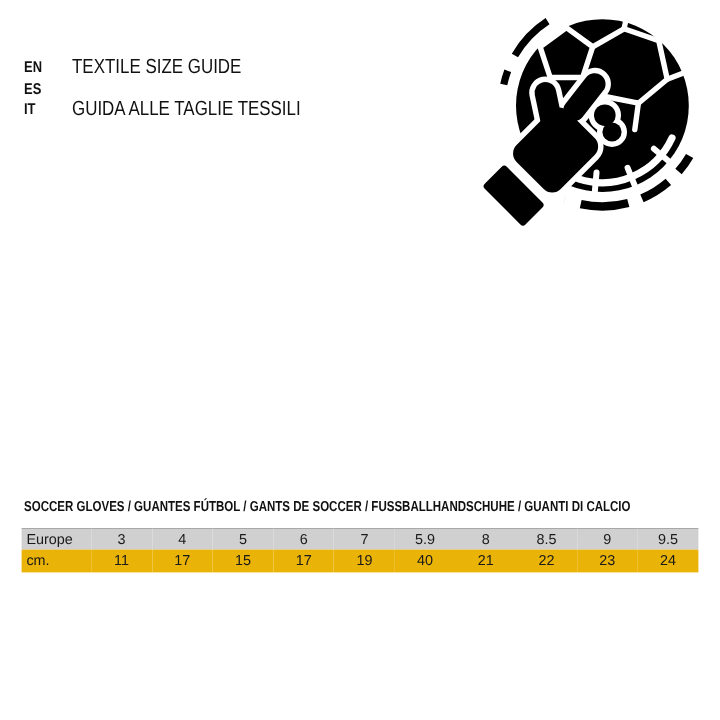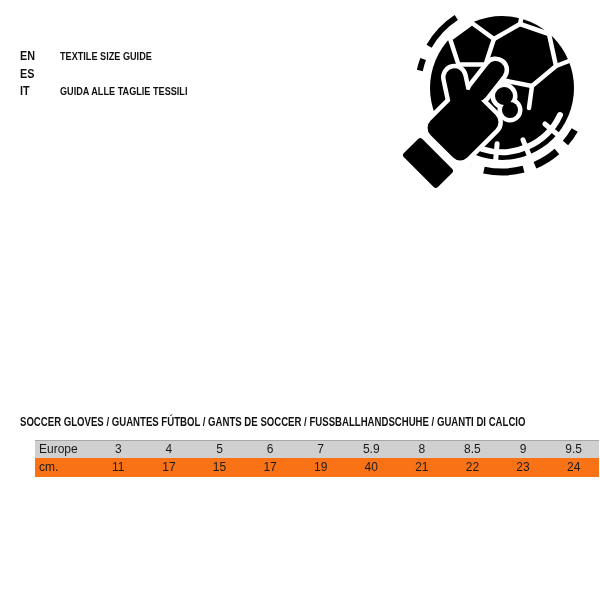--- a/index.html
+++ b/index.html
@@ -9,35 +9,35 @@
     color:#111;overflow:hidden;
   }
   
   .cx{display:inline-block;transform:scaleX(.83);transform-origin:0 50%;white-space:nowrap;}
   .cx80{display:inline-block;transform:scaleX(.80);transform-origin:0 50%;white-space:nowrap;}
 
   
   .lang-block{position:absolute;left:20px;top:19px;margin-top:28px;}
   .lang-row{display:flex;align-items:center;height:17.5px;}
   .lang-code{width:40px;font-size:13px;font-weight:bold;flex:0 0 40px;}
-  .lang-label{font-size:11px;font-weight:bold;}
+  .lang-label{font-size:17px;font-weight:normal;}
 
   
   .icon-wrap{position:absolute;left:398px;top:0;width:200px;height:200px;}
 
   
   .table-title{position:absolute;left:20px;top:415px;font-size:12px;font-weight:bold;}
   table.size{
-    position:absolute;left:35px;top:440px;width:564px;
+    position:absolute;left:18px;top:440px;width:564px;
     border-collapse:collapse;table-layout:fixed;font-size:12px;color:#1a1a1a;
   }
   table.size td{padding:0;text-align:center;vertical-align:middle;line-height:1;}
   table.size td.lab{text-align:left;padding-left:4px;}
   tr.row-eu{background:#d0d0d0;height:17px;border-top:1px solid #a8a8a8;}
-  tr.row-cm{background:#f97316;height:19px;}
+  tr.row-cm{background:#eab308;height:19px;}
   col.c-label{width:58px;}
 </style>
 </head>
 <body>
 
 <div class="lang-block">
   <div class="lang-row">
     <span class="lang-code"><span class="cx">EN</span></span>
     <span class="lang-label"><span class="cx">TEXTILE SIZE GUIDE</span></span>
   </div>

